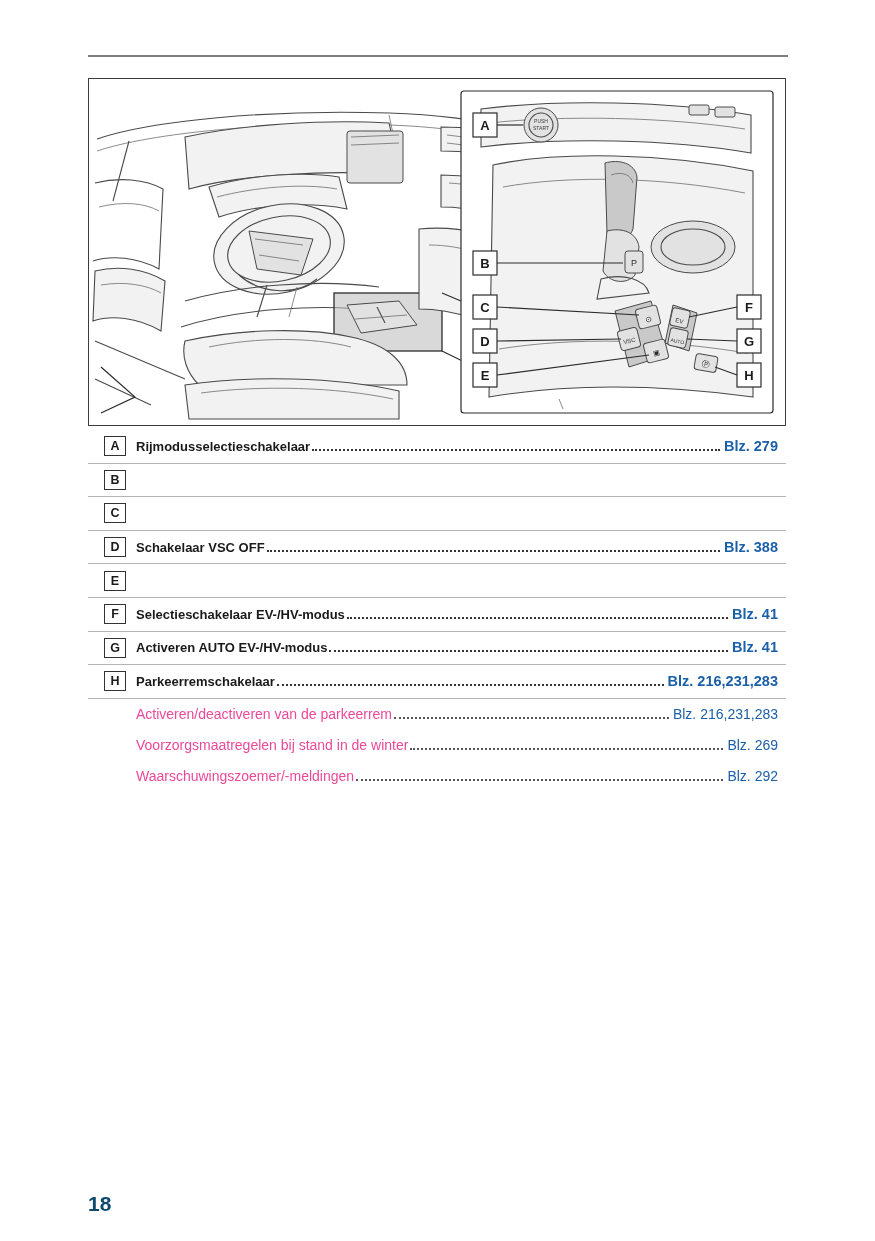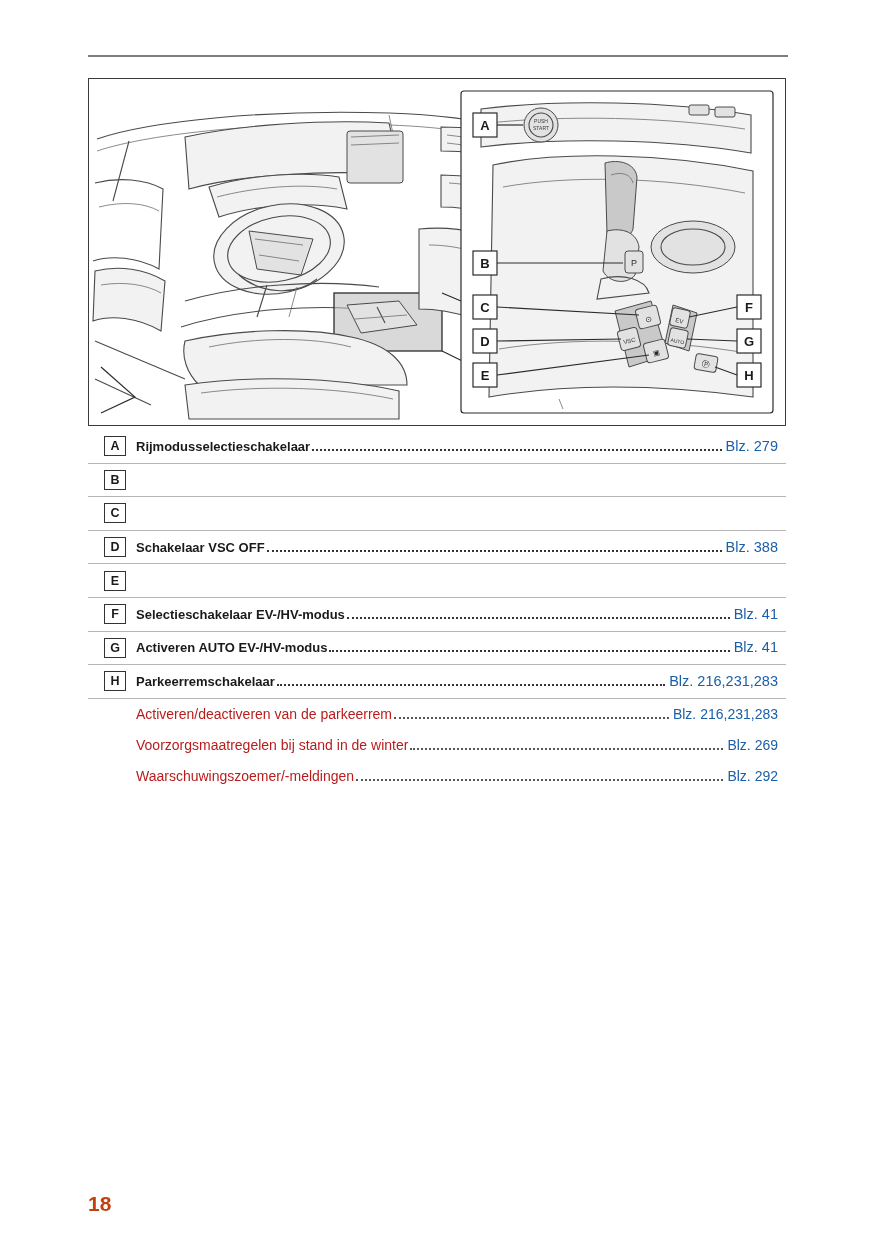--- a/index.html
+++ b/index.html
@@ -104,56 +104,56 @@
   }
   .dots {
     flex: 1 1 auto;
     min-width: 6px;
     border-bottom: 2.2px dotted #333;
     margin: 0 2px 4px 2px;
     height: 1px;
   }
   .page-ref {
     font-size: 14.5px;
-    font-weight: normal;
+    font-weight: bold;
     color: #1b5fa8;
     white-space: nowrap;
     padding-left: 2px;
   }
   
   .subrow {
     display: flex;
     align-items: center;
     height: 31px;
     box-sizing: border-box;
   }
   .subrow .entry {
     padding-left: 48px;
   }
   .subrow .entry-label {
     font-weight: normal;
     font-size: 14px;
-    color: #b91c1c;
+    color: #ec4899;
   }
   .subrow .page-ref {
     font-weight: normal;
     font-size: 14px;
   }
   .subrow .dots {
     border-bottom: 2px dotted #555;
     margin-bottom: 3px;
   }
   
   .folio {
     position: absolute;
     left: 88px;
     top: 1192px;
     font-size: 21px;
     font-weight: bold;
-    color: #c2410c;
+    color: #0c4a6e;
   }
 </style>
 </head>
 <body>
 
 <div class="page">
 
   <div class="header-rule"></div>
 
   <div class="figure">

